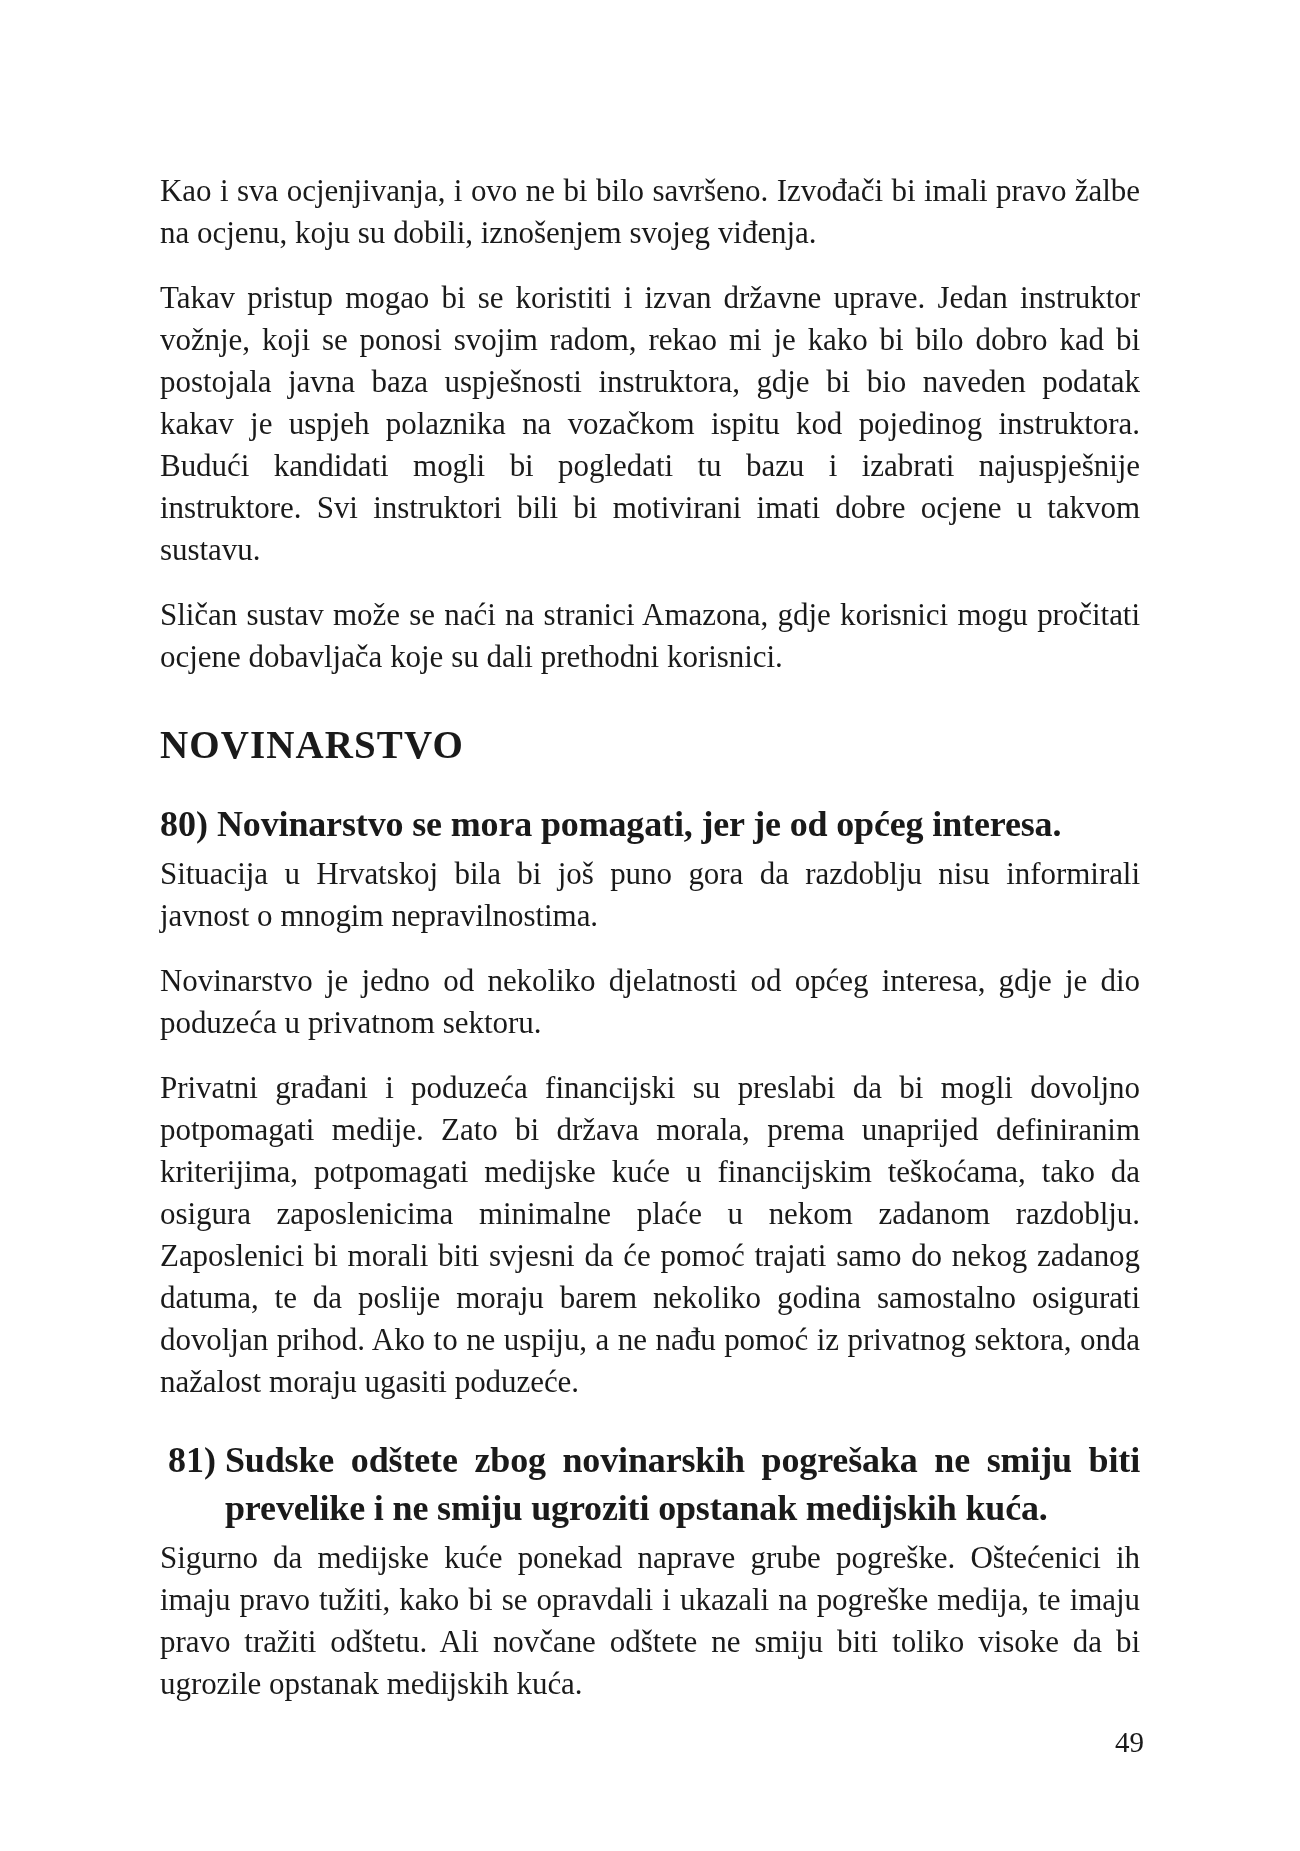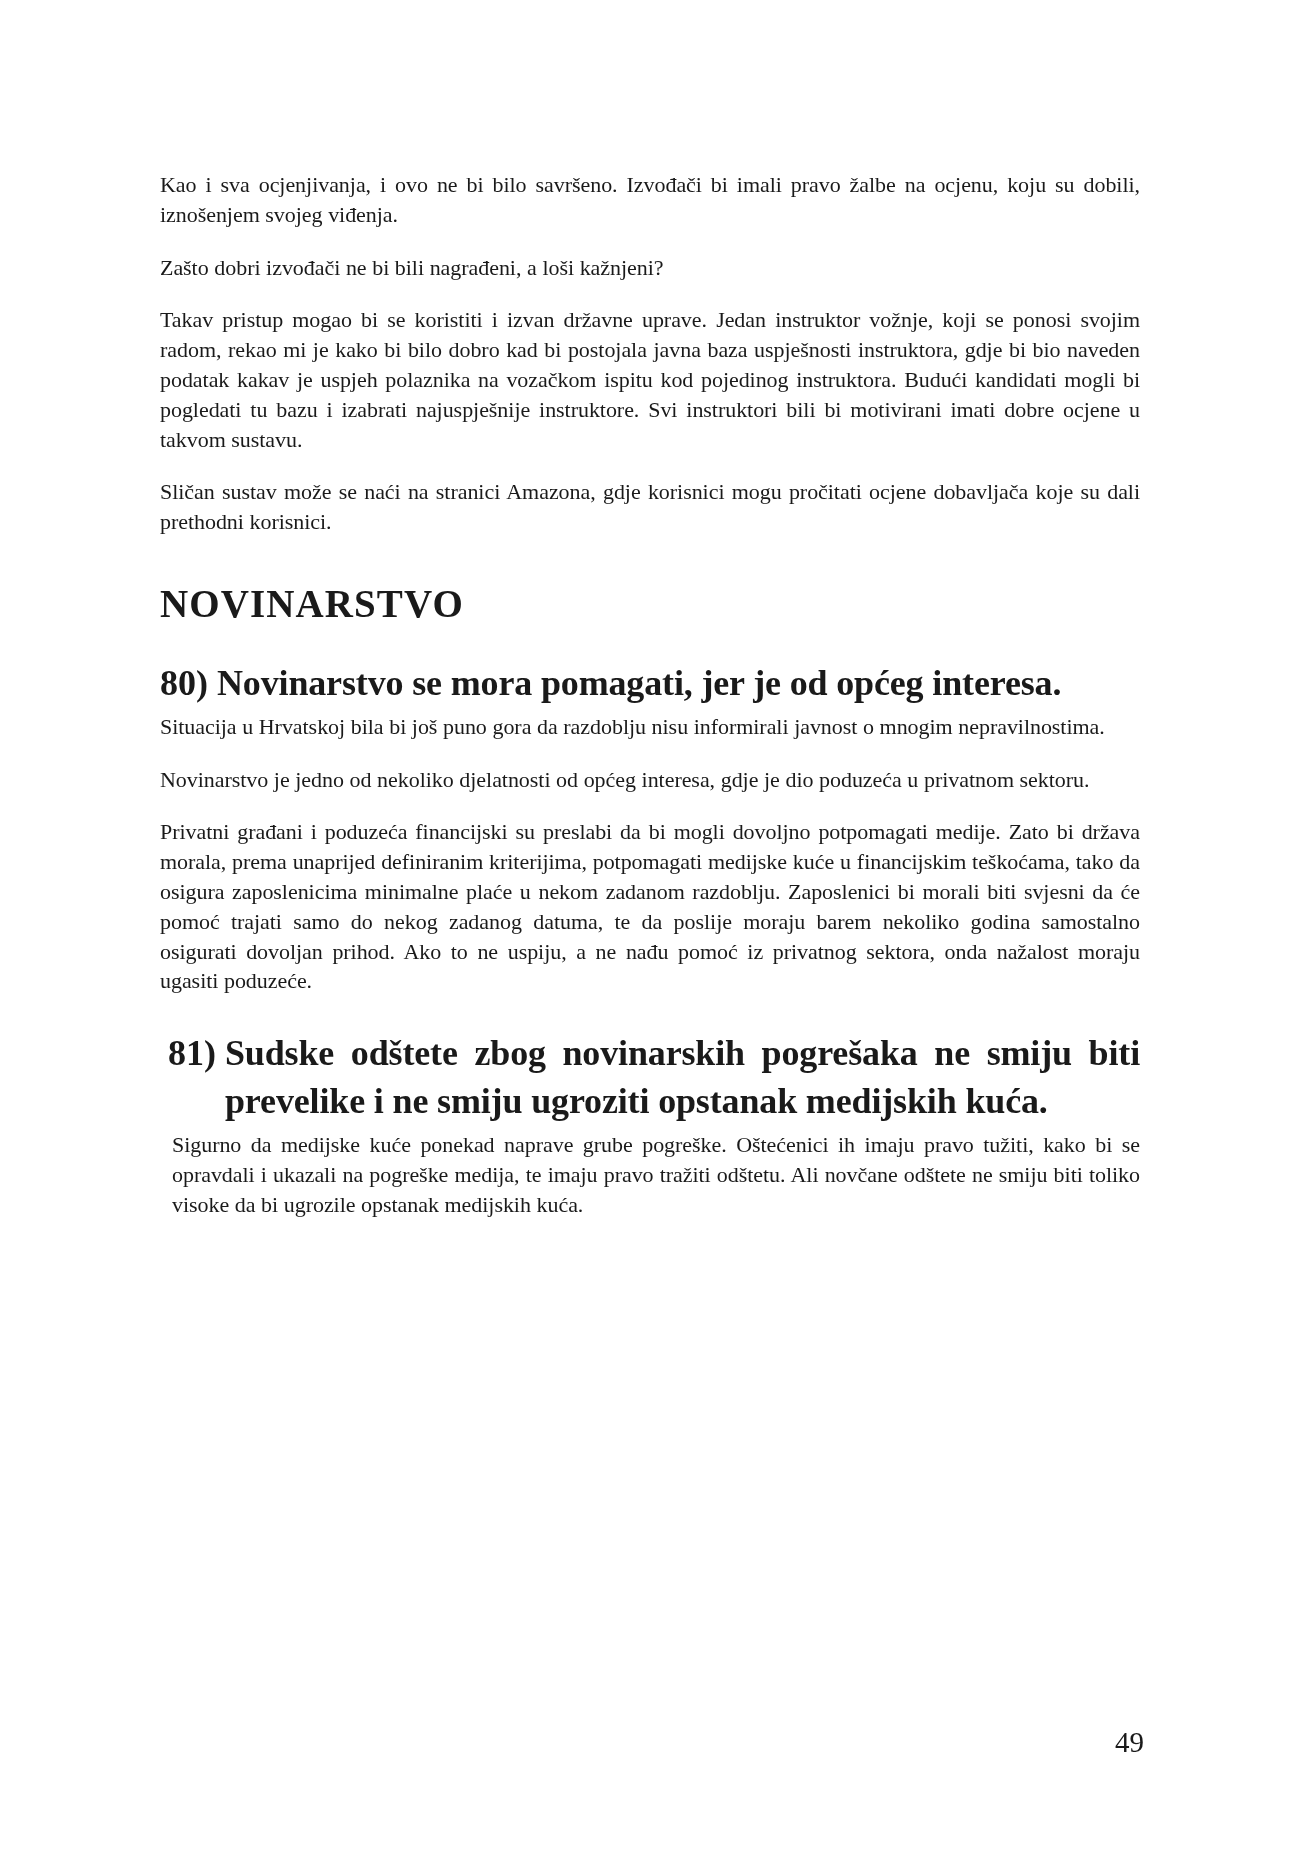--- a/index.html
+++ b/index.html
@@ -23,31 +23,30 @@
     background: #ffffff;
   }
   .content {
     position: absolute;
     left: 160px;
     top: 170px;
     width: 980px;
   }
   p.body-text {
     margin: 0 0 23px 0;
-    font-size: 22px;
+    font-size: 31px;
     line-height: 1.355;
     text-align: justify;
     text-justify: inter-word;
     hyphens: manual;
     letter-spacing: -0.05px;
     word-spacing: 0.2px;
   }
   p.body-text:last-child {
     margin-bottom: 0;
-    margin-left: 12px;
   }
   h2.section-heading {
     margin: 44px 0 34px 0;
     font-size: 39px;
     font-weight: bold;
     text-align: left;
     letter-spacing: 1.1px;
     font-family: "Liberation Serif", "DejaVu Serif", serif;
   }
   .numbered-item {
@@ -86,21 +85,20 @@
   }
 </style>
 </head>
 <body>
 
 <div class="page">
   <div class="content">
 
     <p class="body-text">Kao i sva ocjenjivanja, i ovo ne bi bilo savršeno. Izvođači bi imali pravo žalbe na ocjenu, koju su dobili, iznošenjem svojeg viđenja.</p>
 
-    <p class="body-text">Zašto dobri izvođači ne bi bili nagrađeni, a loši kažnjeni?</p>
 
     <p class="body-text">Takav pristup mogao bi se koristiti i izvan državne uprave. Jedan instruktor vožnje, koji se ponosi svojim radom, rekao mi je kako bi bilo dobro kad bi postojala javna baza uspješnosti instruktora, gdje bi bio naveden podatak kakav je uspjeh polaznika na vozačkom ispitu kod pojedinog instruktora. Budući kandidati mogli bi pogledati tu bazu i izabrati najuspješnije instruktore. Svi instruktori bili bi motivirani imati dobre ocjene u takvom sustavu.</p>
 
     <p class="body-text">Sličan sustav može se naći na stranici Amazona, gdje korisnici mogu pročitati ocjene dobavljača koje su dali prethodni korisnici.</p>
 
     <h2 class="section-heading">NOVINARSTVO</h2>
 
     <div class="numbered-item">
       <span class="item-number">80)</span>
       <span class="item-text">Novinarstvo se mora pomagati, jer je od općeg interesa.</span>

